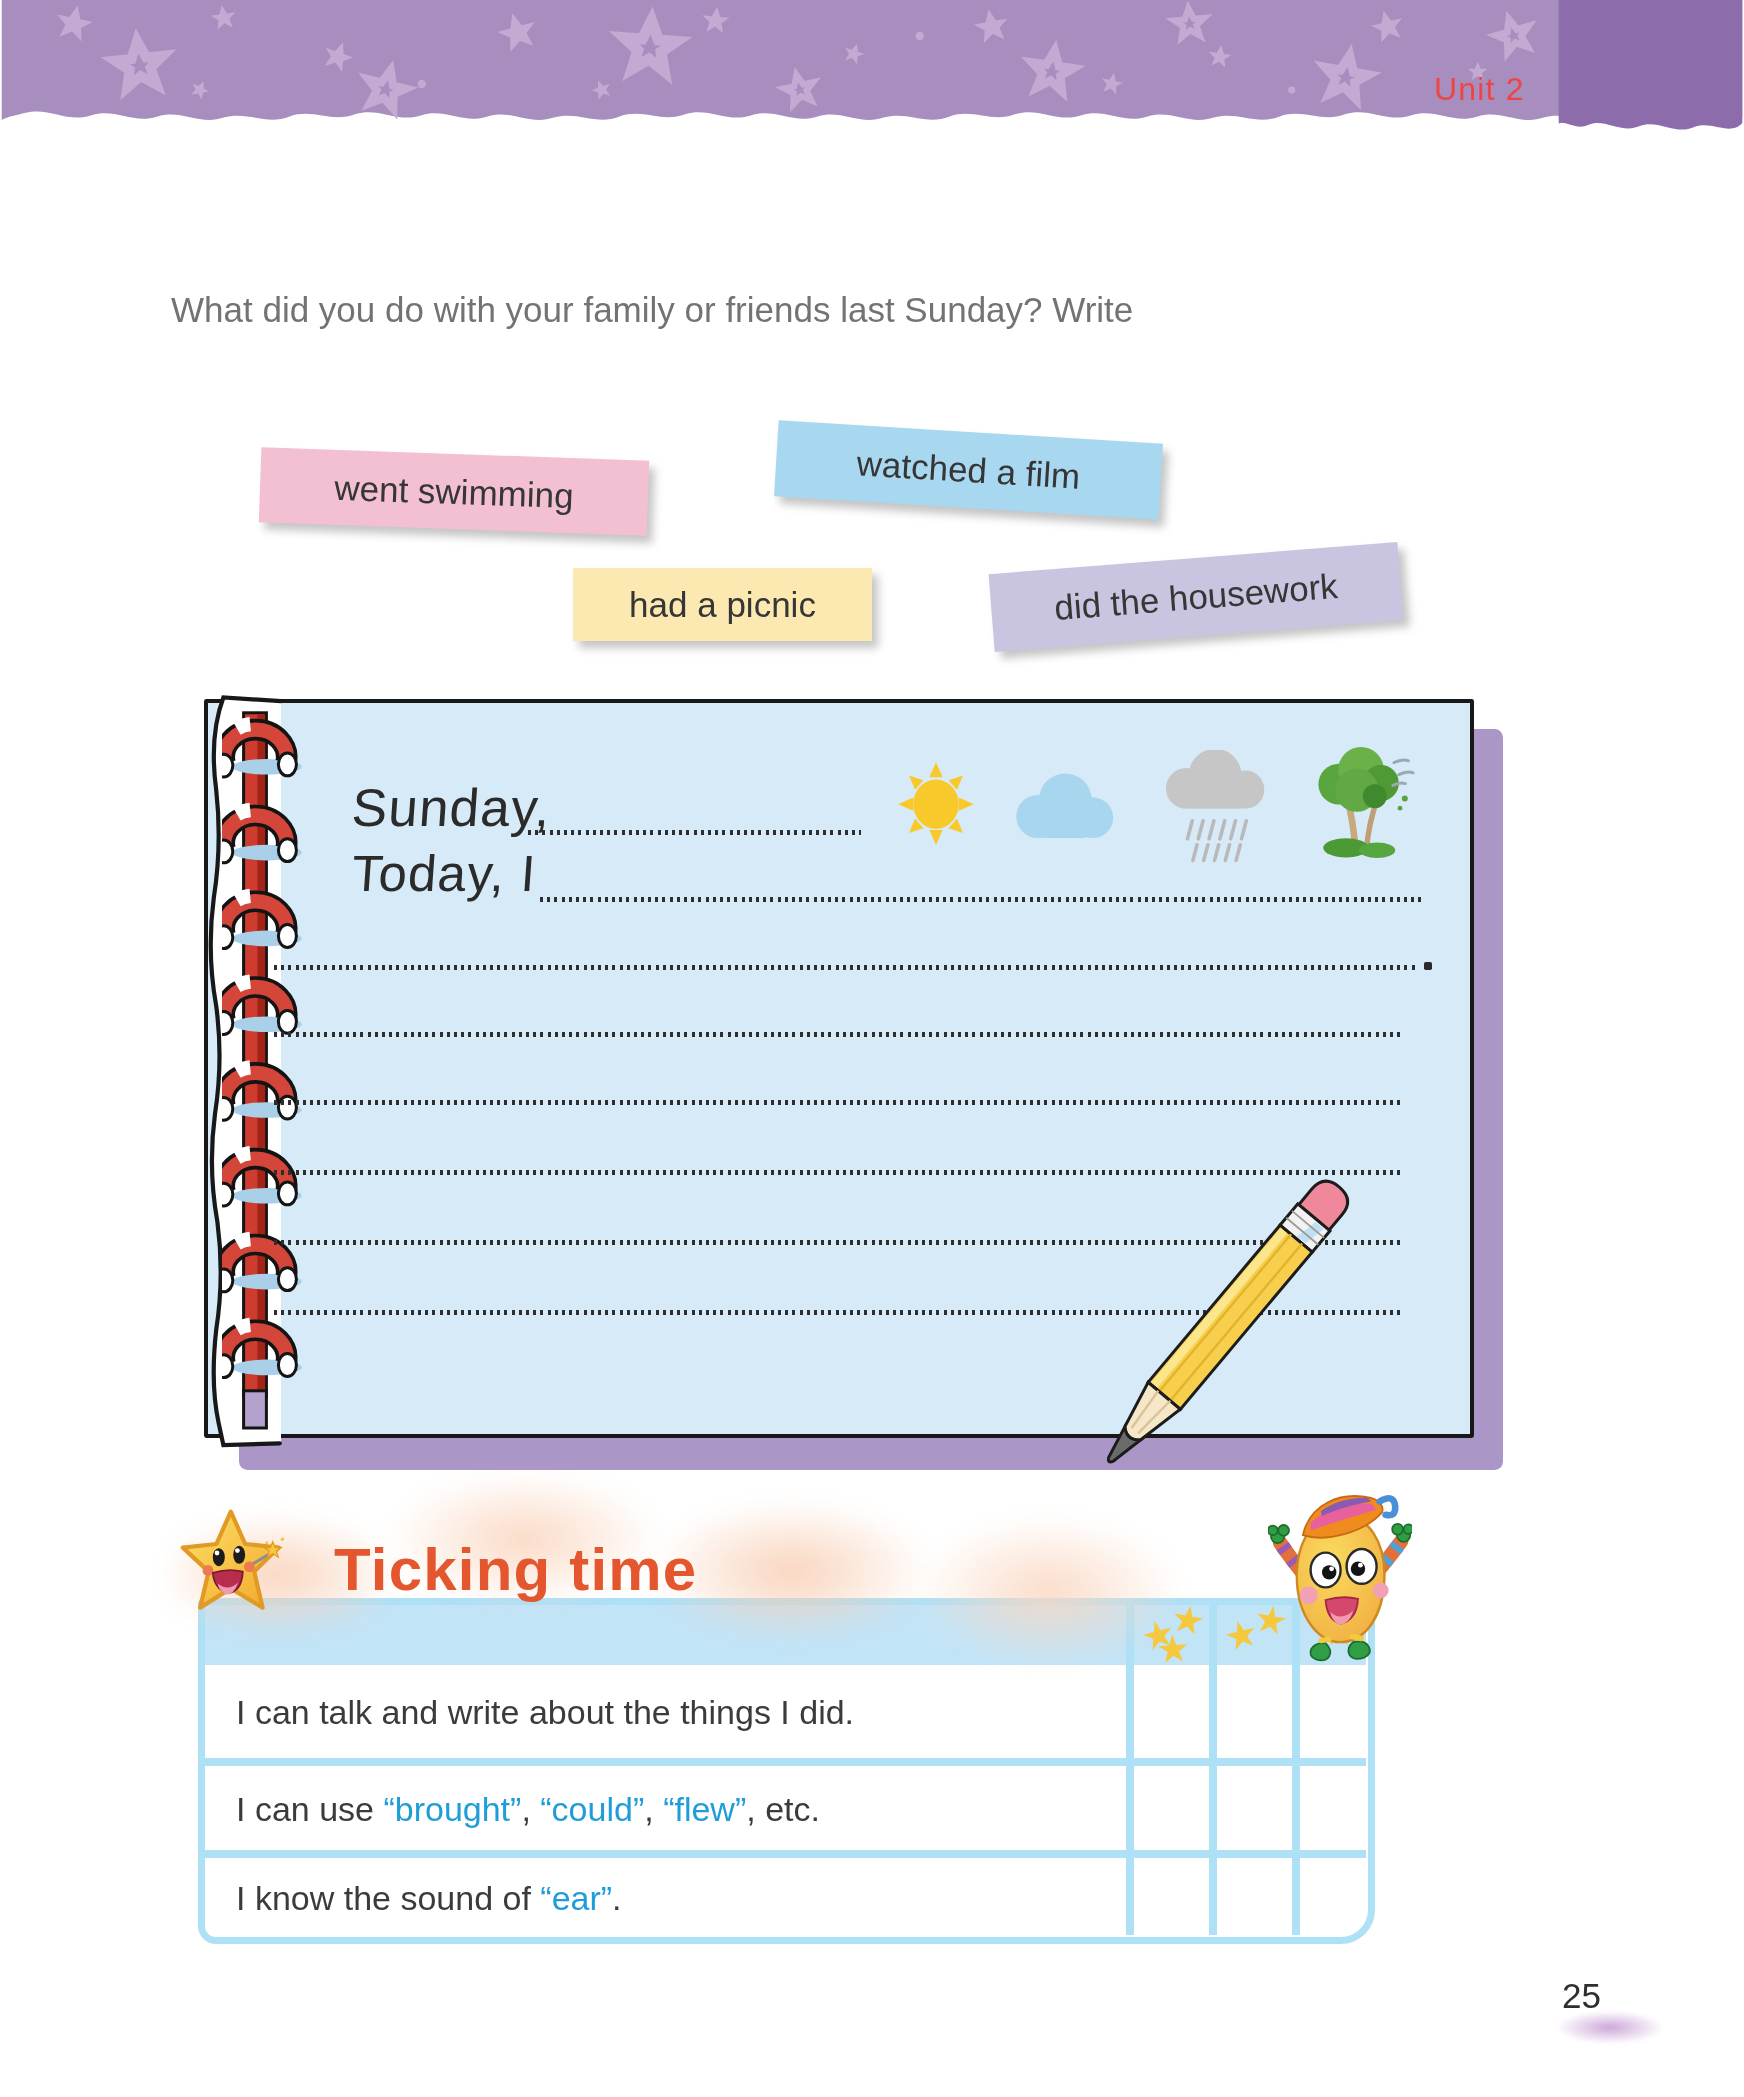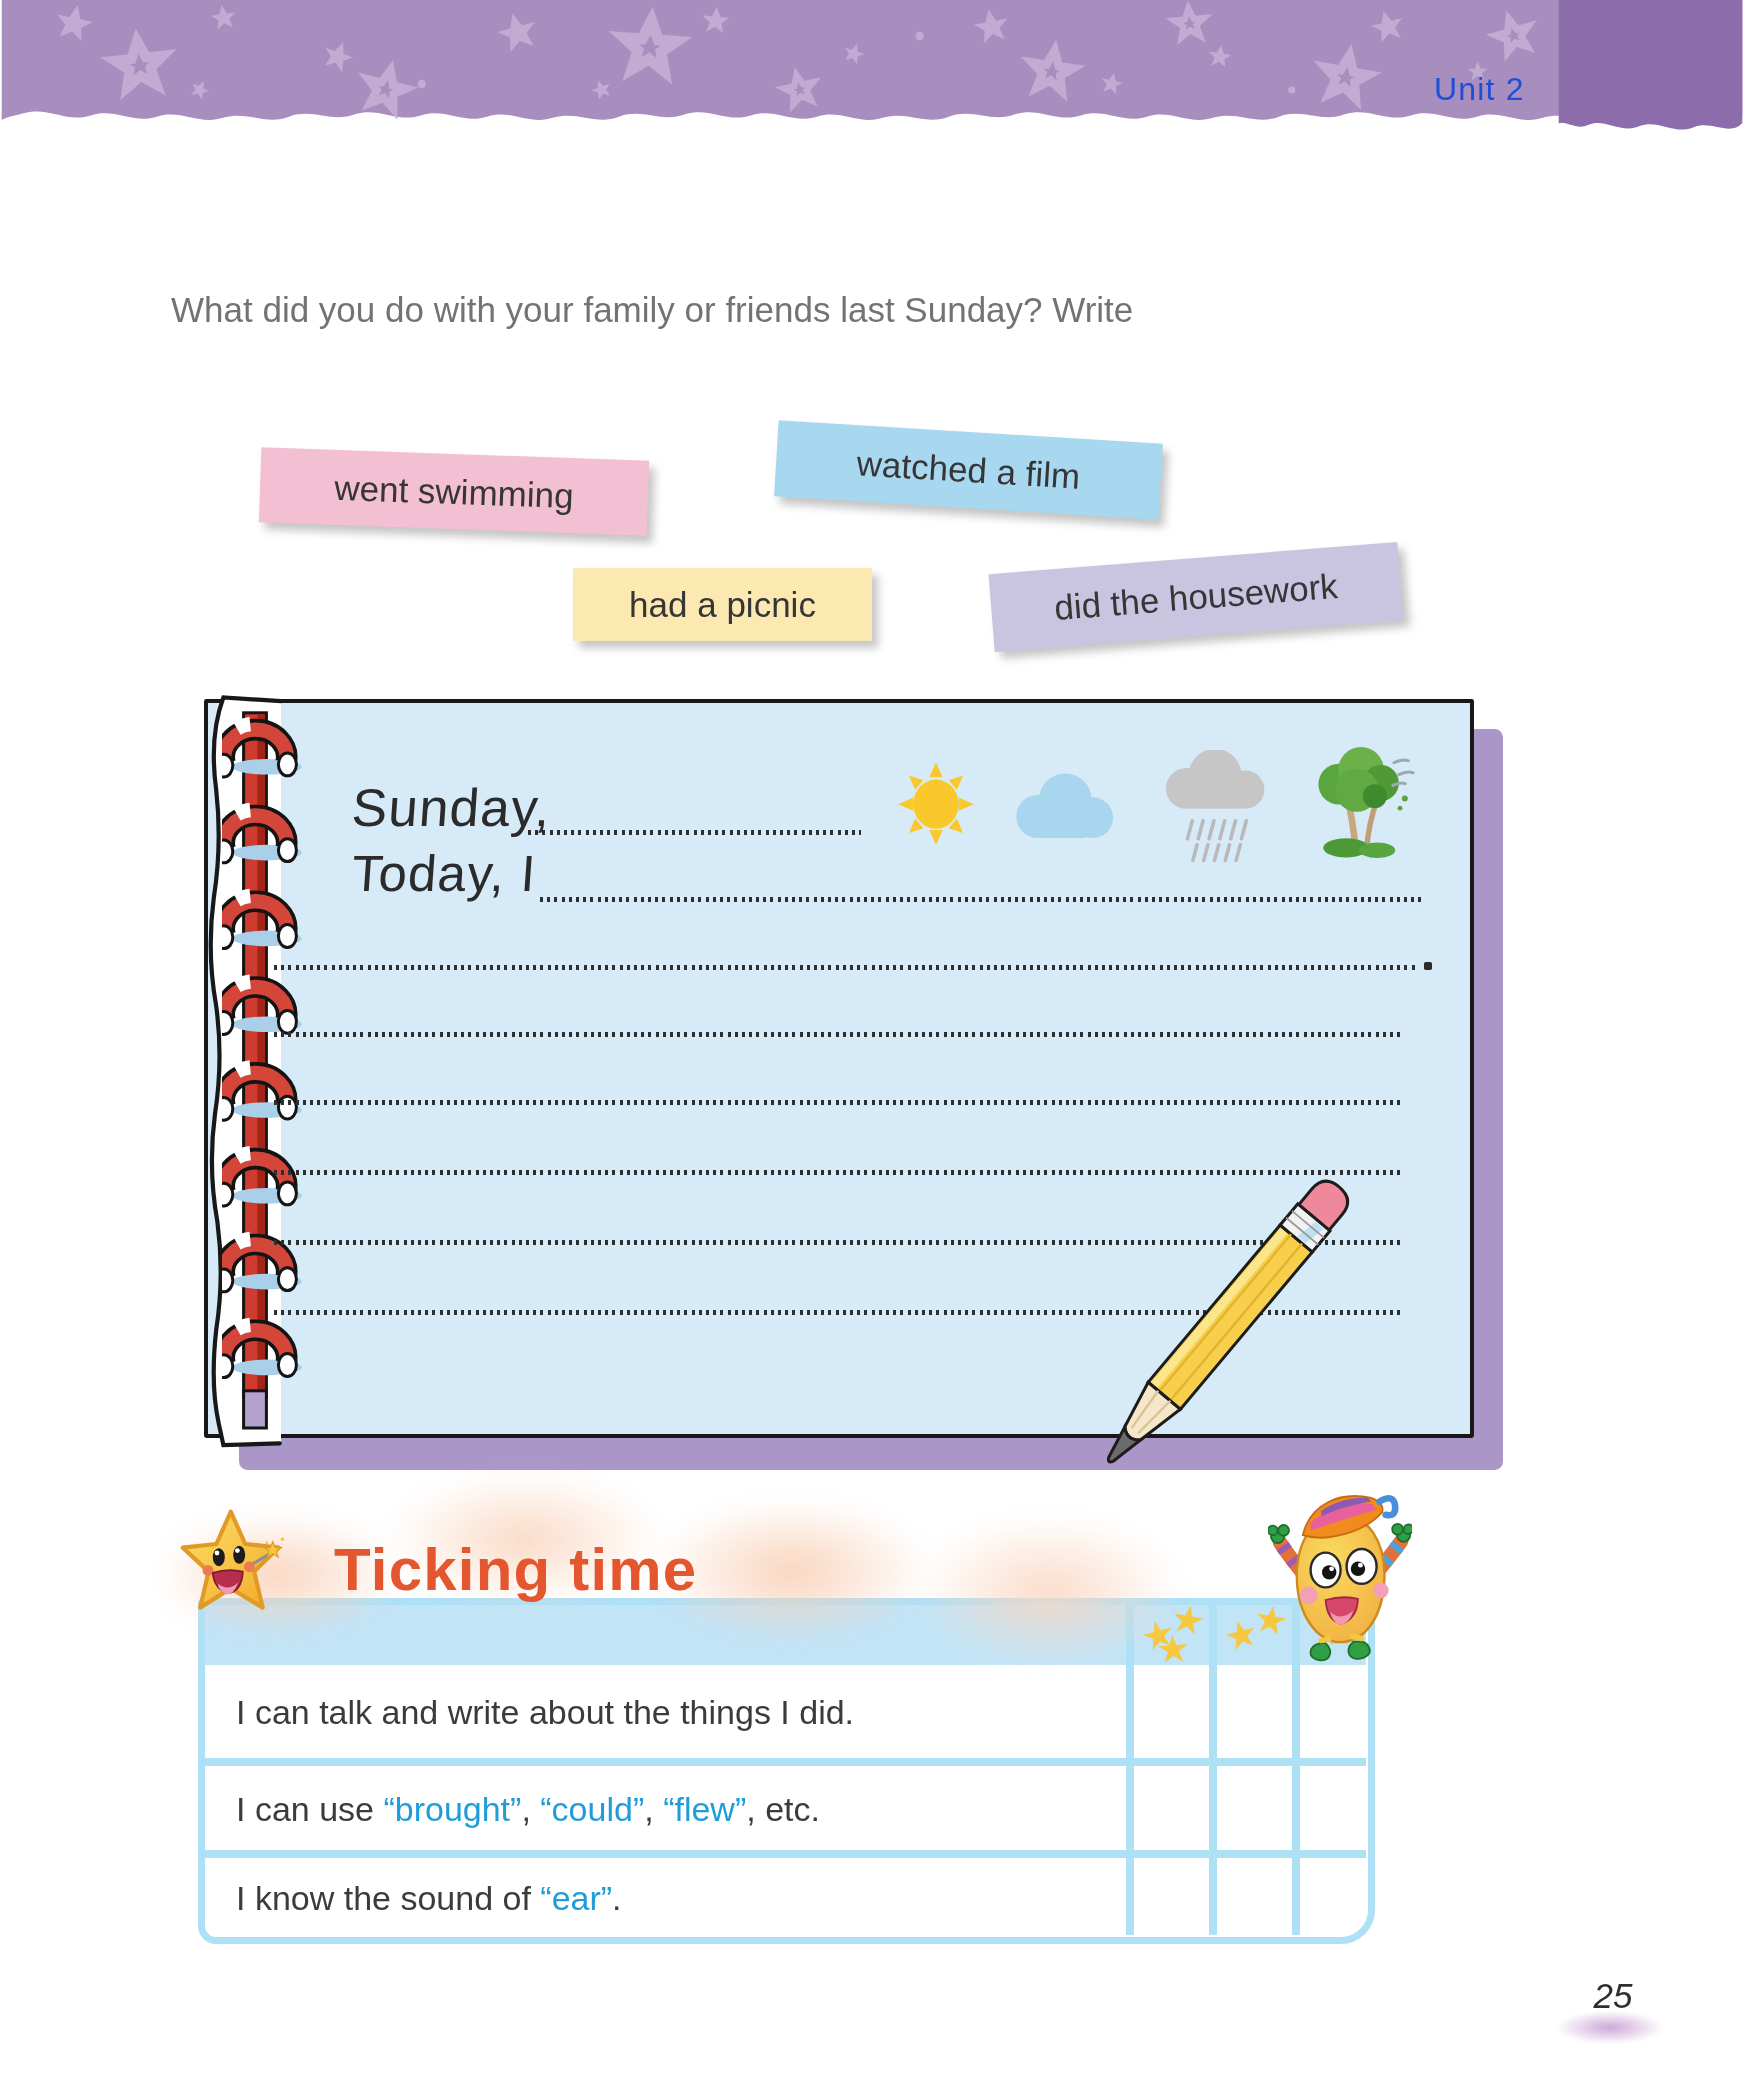--- a/index.html
+++ b/index.html
@@ -2,21 +2,21 @@
 <html style="font-size:9.6px"><head>
 <meta charset="utf-8">
 <style>
   html,body{margin:0;padding:0;background:#fff;}
   .page{position:relative;width:1744px;height:2097px;background:#ffffff;overflow:hidden;
         font-family:"Liberation Sans",sans-serif;}
   .abs{position:absolute;}
 
   
   #banner-svg{position:absolute;left:0;top:0;}
-  .unit-label{position:absolute;left:1434px;top:71px;width:114px;font-size:32px;color:#1d4ed8;letter-spacing:1.2px;}
+  .unit-label{position:absolute;left:1434px;top:71px;width:114px;font-size:32px;color:#ef4444;letter-spacing:1.2px;}
 
   
   .page-title{position:absolute;left:171px;top:209px;font-size:44px;font-weight:bold;color:#1b72b4;letter-spacing:0.6px;}
   .instruction{position:absolute;left:171px;top:287px;font-size:35px;color:#737373;line-height:46px;white-space:nowrap;}
 
   
   .card{position:absolute;display:flex;align-items:center;justify-content:center;
         font-size:35px;color:#363636;box-shadow:6px 7.2px 8.4px rgba(110,110,110,.4);}
   #card-0{left:260px;top:454px;width:388px;height:75px;transform:rotate(2deg);}
   #card-1{left:776px;top:432px;width:385px;height:76px;transform:rotate(3.5deg);}
@@ -64,21 +64,21 @@
   #bc0{left:929px;width:83px;} #bc1{left:1012px;width:82px;} #bc2{left:1094px;width:82px;}
   .band-col span{position:absolute;font-size:38px;color:#f6c83e;line-height:38px;}
   .band-col .s0{left:7.2px;top:10.8px;transform:rotate(-14deg);}
   .band-col .s1{left:37px;top:-3.6px;transform:rotate(10deg);}
   .band-col .s2{left:21.6px;top:25px;transform:rotate(-4deg);}
   #bc2 .s0{left:23px;top:8.4px;transform:rotate(0deg);}
 
   
   .pageno-blob{position:absolute;left:1553px;top:2010px;width:114px;height:35px;filter:blur(1.8px);
     background:radial-gradient(closest-side,#cda7d8 0%,rgba(205,167,216,0) 95%);}
-  .pageno{position:absolute;left:1562px;top:1976px;width:102px;text-align:center;font-size:35px;color:#2f2f2f;font-style:italic;}
+  .pageno{position:absolute;left:1562px;top:1976px;width:102px;font-size:35px;color:#2f2f2f;}
 </style>
 </head>
 <body>
 
 <div class="page">
 
   <svg id="banner-svg" width="1744" height="168" viewBox="0 0 2901 280">
     <defs>
       <path id="st" d="M0,-10 L2.94,-3.09 L9.51,-3.09 L4.19,1.18 L5.88,8.09 L0,4 L-5.88,8.09 L-4.19,1.18 L-9.51,-3.09 L-2.94,-3.09 Z"></path>
     </defs>

